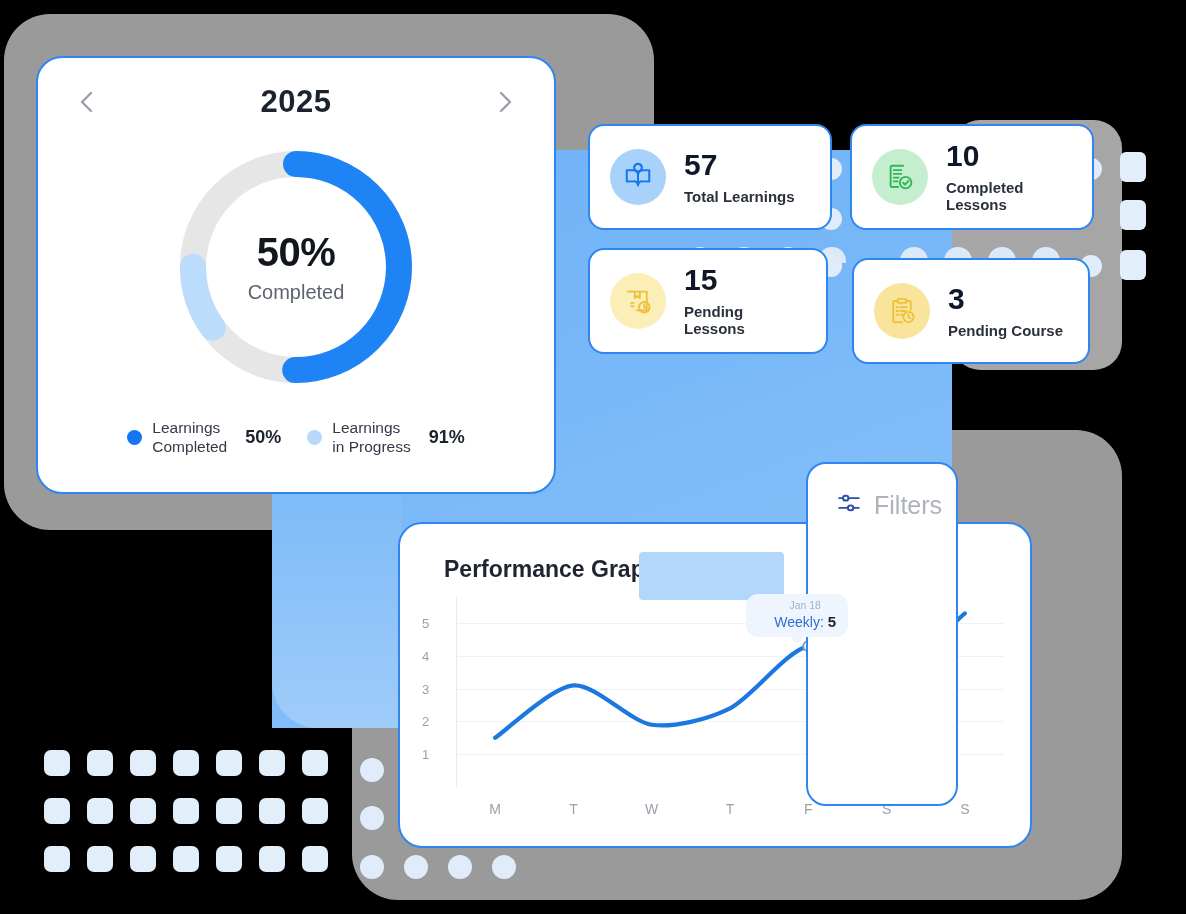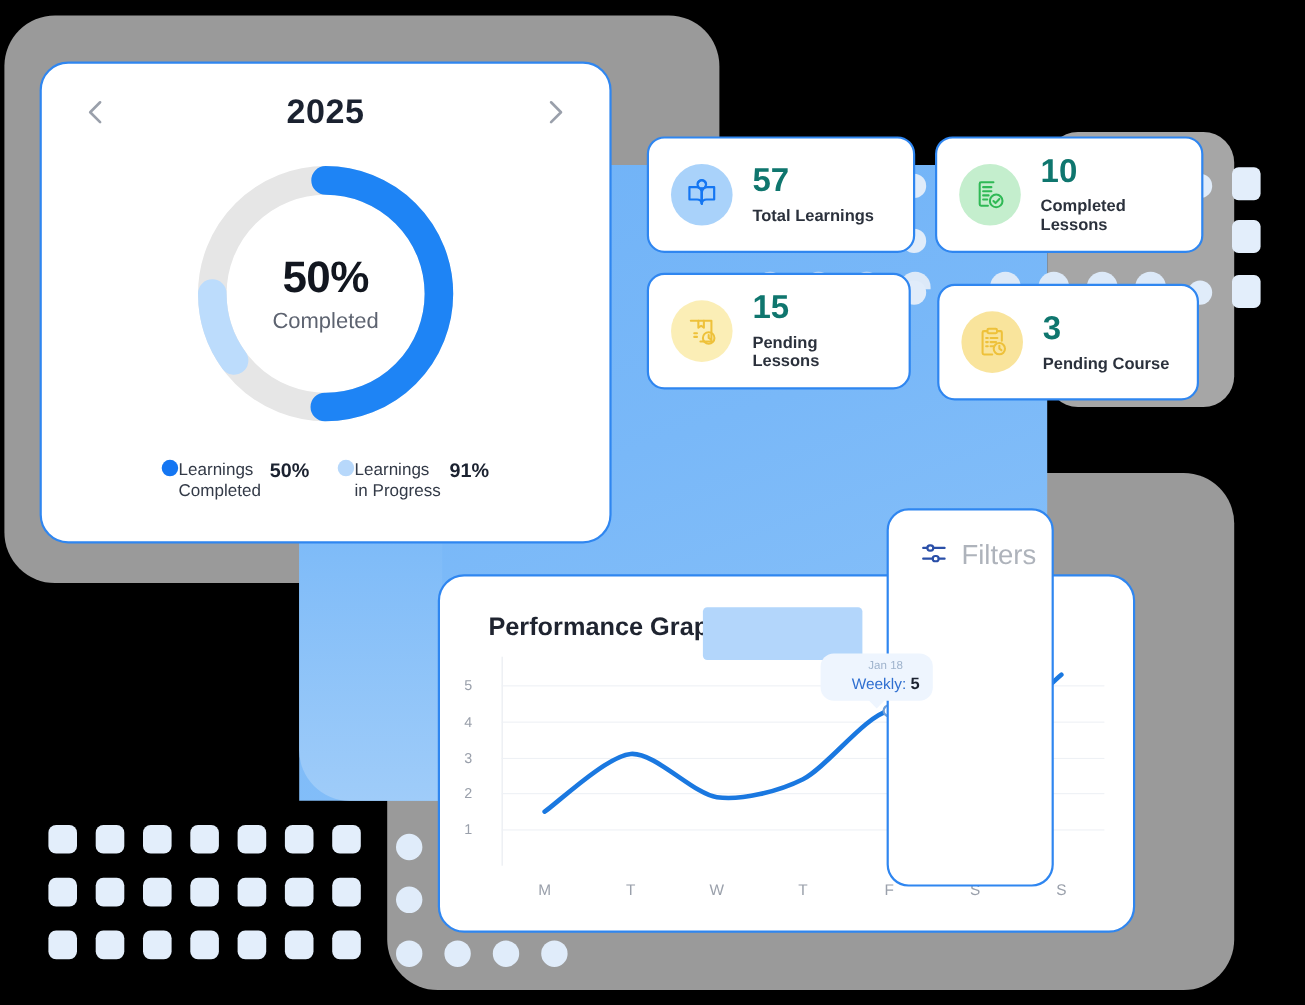--- a/index.html
+++ b/index.html
@@ -64,36 +64,36 @@
 
   .donut-wrap { position:relative; width:250px; height:250px; margin:22px auto 0; }
   .donut-center {
     position:absolute; inset:0; display:flex; flex-direction:column;
     align-items:center; justify-content:center; gap:6px;
   }
   .donut-pct { font-size:40px; font-weight:800; color:#12161f; letter-spacing:-.5px; }
   .donut-sub { font-size:20px; color:#5d6370; }
 
   .legend { display:flex; padding:26px 28px 0 28px; gap:26px; justify-content:center;}
-  .legend-item { display:flex; align-items:flex-start; gap:0; }
+  .legend-item { display:flex; align-items:center; gap:10px; }
   .legend-dot { width:15px; height:15px; border-radius:50%; flex:none; }
   .legend-text { font-size:15.5px; line-height:1.25; color:#333a47; }
   .legend-val { font-size:18px; font-weight:700; color:#1b2230; margin-left:8px; }
 
   
   .stat {
     background:#fff; border:2px solid #2f86f0; border-radius:16px;
     position:absolute; display:flex; align-items:center; gap:18px;
     padding:0 20px;
   }
   .stat-ico {
     width:56px; height:56px; border-radius:50%; flex:none;
     display:flex; align-items:center; justify-content:center;
   }
-  .stat-num { font-size:30px; font-weight:800; color:#0f766e; line-height:1; }
+  .stat-num { font-size:30px; font-weight:800; color:#0f172a; line-height:1; }
   .stat-lab { font-size:15px; font-weight:700; color:#2b313c; margin-top:8px; }
 
   
   #perf-card { left:398px; top:510px; width:634px; height:326px; border-radius:24px; }
   .perf-title { font-size:23px; font-weight:700; color:#1f2430; padding:32px 0 0 44px; }
   .chart-area { position:relative; margin:14px 0 0 44px; width:560px; height:190px; }
   .ylab {
     position:absolute; left:-22px; font-size:13px; color:#9aa0ab;
     transform:translateY(-50%);
   }

